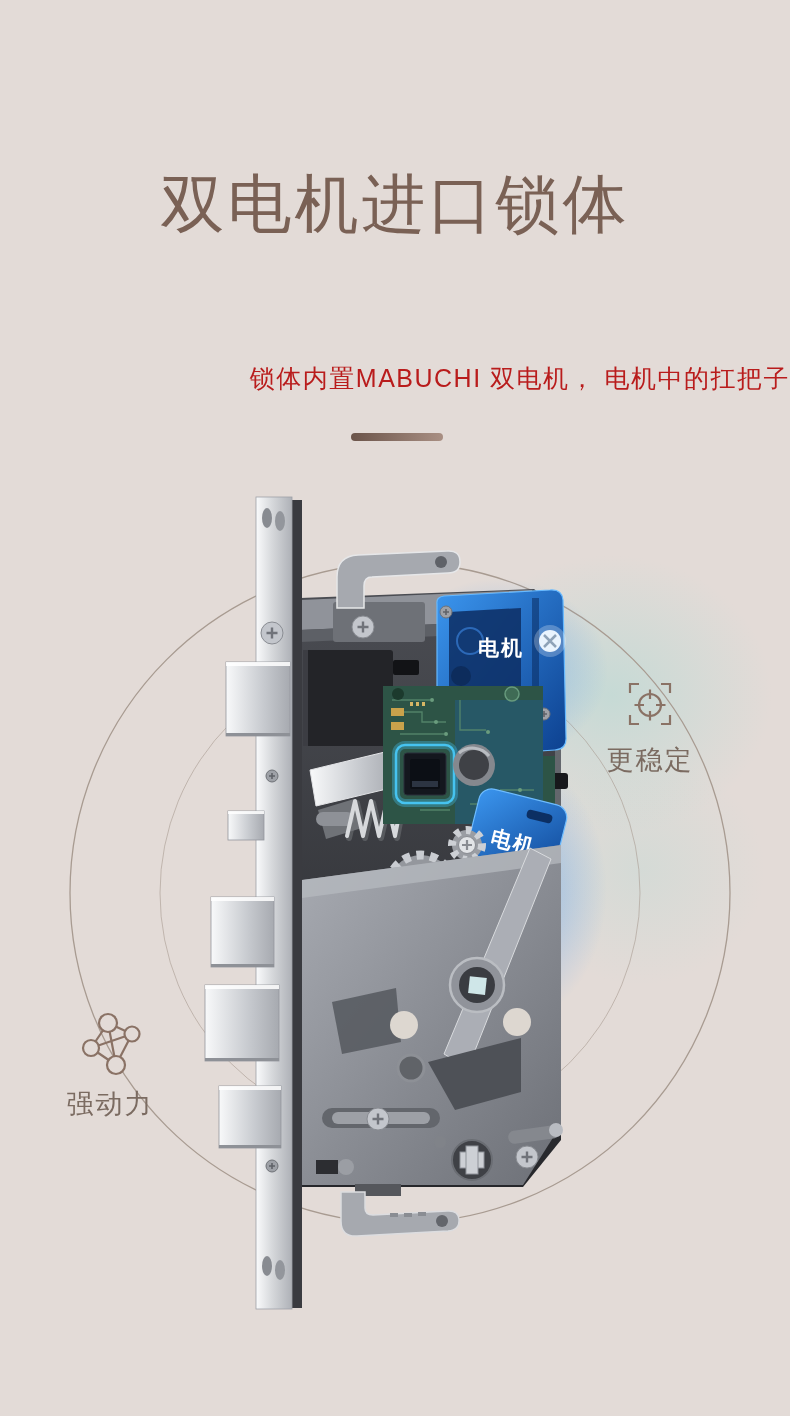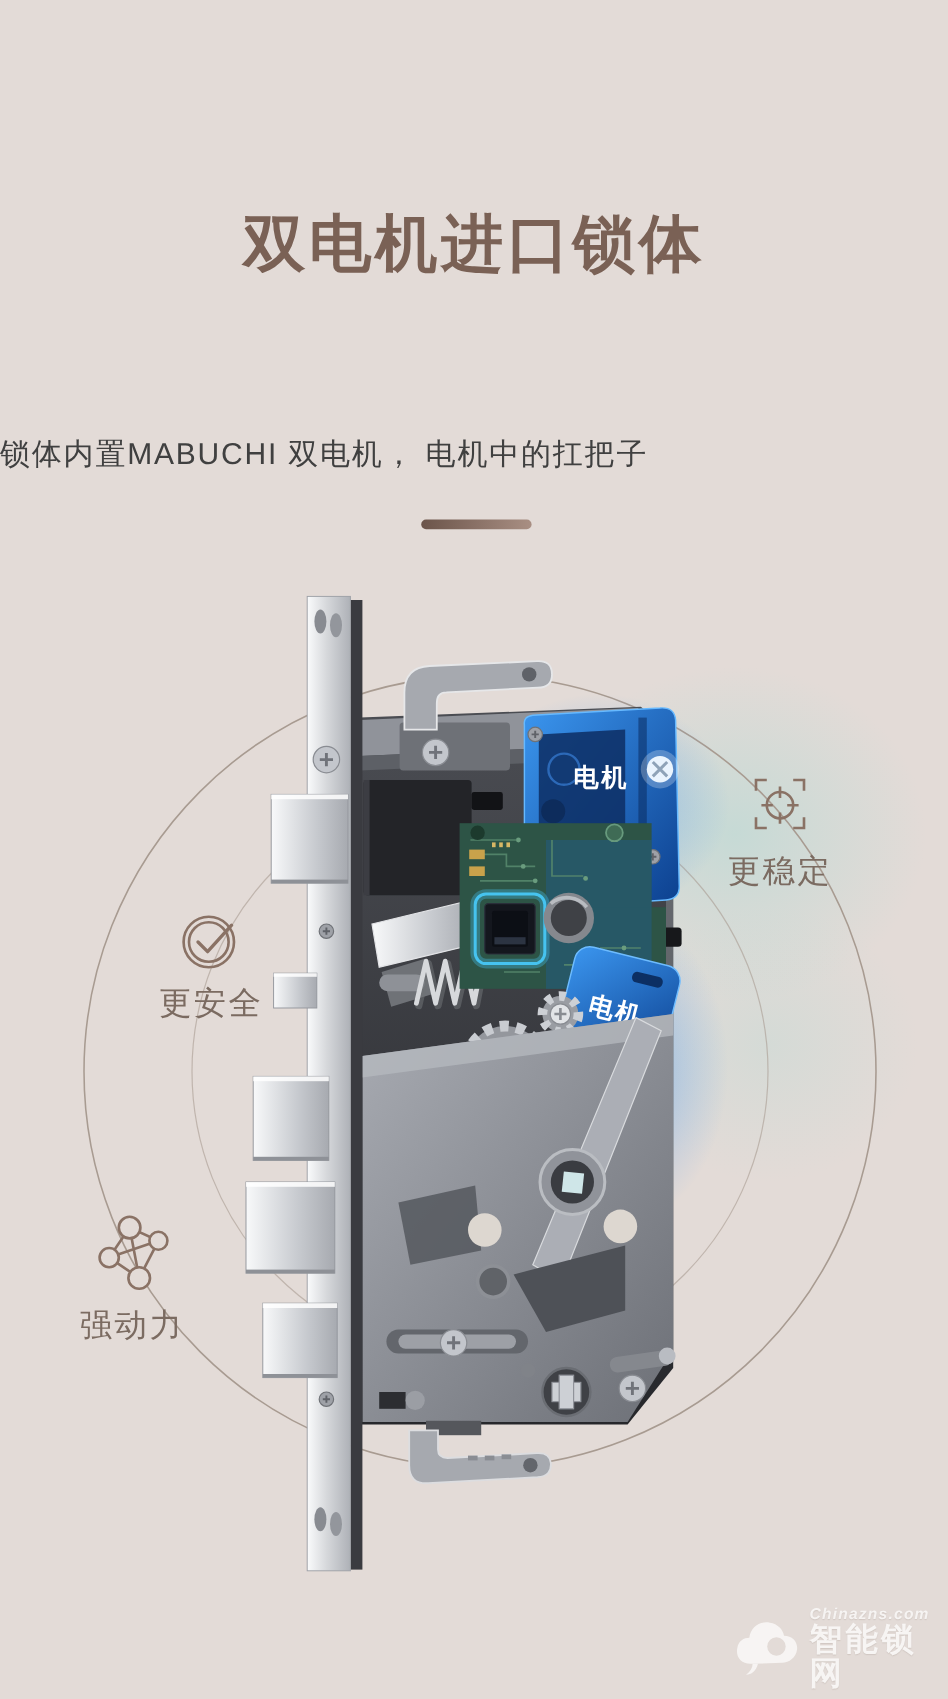--- a/index.html
+++ b/index.html
@@ -1,35 +1,35 @@
 <!DOCTYPE html>
 <html><head>
 <meta charset="utf-8">
 <style>
   html,body{margin:0;padding:0;}
   body{font-family:"Liberation Sans","DejaVu Sans",sans-serif;}
   .page{position:relative;width:790px;height:1416px;background:#e3dbd7;overflow:hidden;}
 
   
   .title{position:absolute;top:160px;left:0;right:0;text-align:center;
-         color:#7a6155;font-weight:700;font-size:52px;line-height:88px;letter-spacing:3px;}
-  .subtitle{position:absolute;top:362px;left:0;right:0;text-align:left;
-         color:#404040;font-size:25px;letter-spacing:1.5px;font-weight:500;}
+         color:#7a6155;font-weight:400;font-size:64px;line-height:88px;letter-spacing:3px;}
+  .subtitle{position:absolute;top:362px;left:0;right:0;text-align:right;
+         color:#b91c1c;font-size:25px;letter-spacing:1.5px;font-weight:500;}
   .divider{position:absolute;top:433px;left:351px;width:92px;height:8px;border-radius:4px;
          background:linear-gradient(90deg,#6b544a,#a98f83);}
 
   
   .illustration{position:absolute;left:0;top:0;width:790px;height:1416px;}
 
   
   .feature{position:absolute;width:112px;display:flex;flex-direction:column;align-items:center;gap:10px;
            color:#7b6b61;font-size:27px;letter-spacing:2px;}
   .feature svg{display:block;}
   .f-safe{left:120px;top:758px;}
-  .f-stable{left:594px;top:646px;gap:14px;}
+  .f-stable{left:594px;top:680px;gap:14px;}
   .f-quiet{left:580px;top:860px;}
   .f-power{left:54px;top:1012px;}
   .f-low{left:594px;top:1076px;}
 
   
   .watermark{position:absolute;left:610px;top:1338px;display:flex;align-items:center;gap:5px;opacity:.85;}
   .wm-text{display:flex;flex-direction:column;line-height:1.05;}
   .wm-site{font-size:13px;font-style:italic;font-weight:bold;color:rgba(255,255,255,.88);
            text-shadow:0 1px 1px rgba(160,150,140,.35);letter-spacing:1px;}
   .wm-name{font-size:27px;font-weight:800;color:rgba(255,255,255,.9);letter-spacing:3px;
@@ -283,28 +283,20 @@
         <rect x="205" y="1058" width="74" height="3" fill="#8e9197"></rect>
       </g>
       <g>
         <rect x="219" y="1086" width="62" height="62" fill="url(#boltG)" stroke="#94979d" stroke-width=".8"></rect>
         <rect x="219" y="1086" width="62" height="4" fill="rgba(255,255,255,.85)"></rect>
         <rect x="219" y="1145" width="62" height="3" fill="#8e9197"></rect>
       </g>
     </g>
   </svg>
 
-  <div class="feature f-safe">
-    <svg width="50" height="50" viewBox="0 0 50 50" fill="none" stroke="#8a7265" stroke-width="2.2">
-      <circle cx="23" cy="27" r="21"></circle>
-      <circle cx="23" cy="27" r="16.5"></circle>
-      <path d="M14,27 L22,35 L42,13" stroke-width="2.8" stroke-linecap="round" stroke-linejoin="round"></path>
-    </svg>
-    <span>更安全</span>
-  </div>
 
   <div class="feature f-stable">
     <svg width="48" height="48" viewBox="0 0 48 48" fill="none" stroke="#8a7265" stroke-width="2.2">
       <path d="M13,4 H4 V13 M35,4 H44 V13 M13,44 H4 V35 M35,44 H44 V35"></path>
       <circle cx="24" cy="25" r="11"></circle>
       <path d="M24,9.5 V19 M24,31 V40.5 M8.5,25 H18 M30,25 H39.5"></path>
     </svg>
     <span>更稳定</span>
   </div>
 
@@ -314,25 +306,14 @@
       <path d="M29,11 L12,36 M29,11 L53,22 M29,11 L37,53 M12,36 L53,22 M12,36 L37,53 M53,22 L37,53"></path>
       <circle cx="29" cy="11" r="9" fill="#e3dbd7"></circle>
       <circle cx="12" cy="36" r="8" fill="#e3dbd7"></circle>
       <circle cx="53" cy="22" r="7.5" fill="#e3dbd7"></circle>
       <circle cx="37" cy="53" r="9" fill="#e3dbd7"></circle>
     </svg>
     <span>强动力</span>
   </div>
 
 
-  <div class="watermark">
-    <svg width="62" height="56" viewBox="0 0 66 58">
-      <path d="M17,44 C8,44 3,37 5,29 C6,23 11,20 16,20 C17,10 26,4 35,6 C42,7 47,12 48,18 C56,18 61,24 60,31 C59,38 53,43 46,43 Z" fill="rgba(255,255,255,.82)"></path>
-      <circle cx="41" cy="28" r="8.5" fill="#e3dbd7"></circle>
-      <path d="M24,44 C22,51 18,54 13,54 C17,51 19,48 19,44 Z" fill="rgba(255,255,255,.82)"></path>
-    </svg>
-    <div class="wm-text">
-      <span class="wm-site">Chinazns.com</span>
-      <span class="wm-name">智能锁网</span>
-    </div>
-  </div>
 
 </div>
 
 </body></html>

